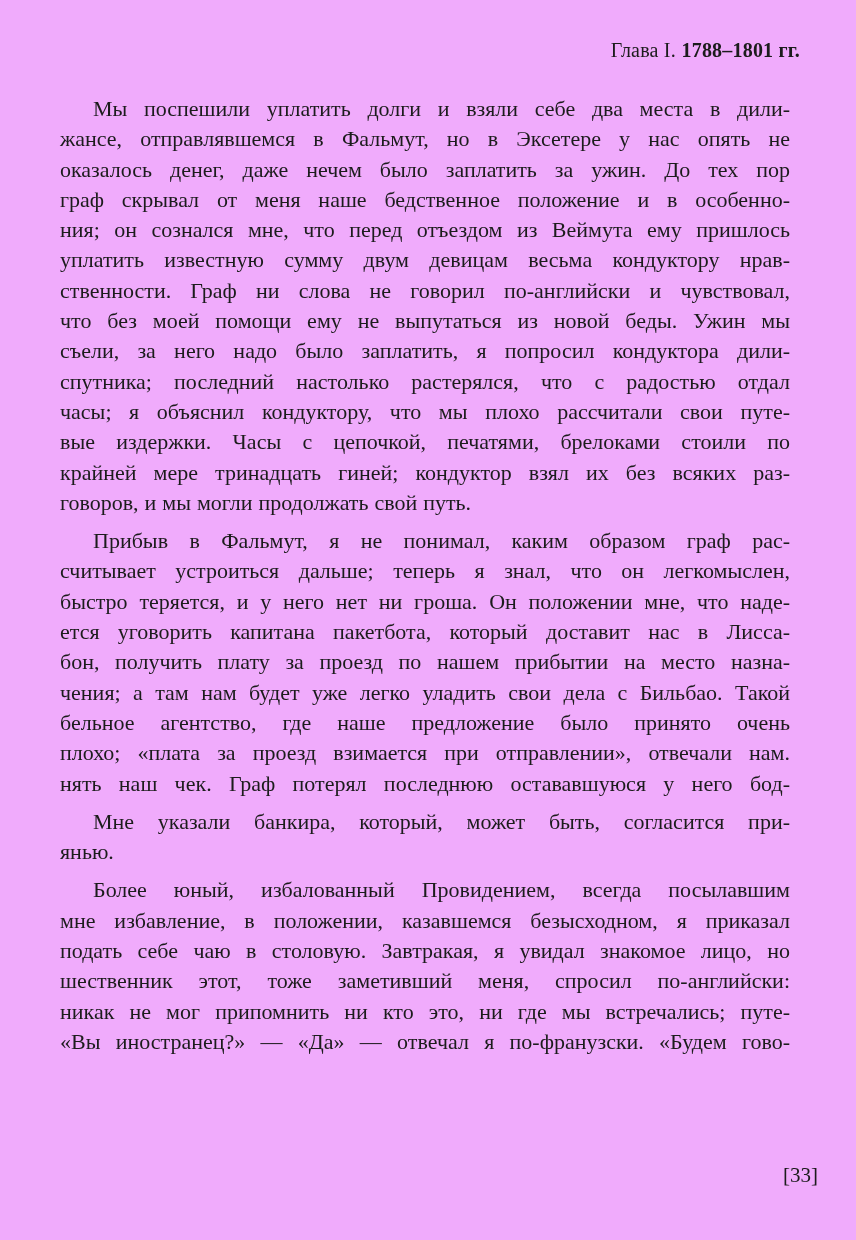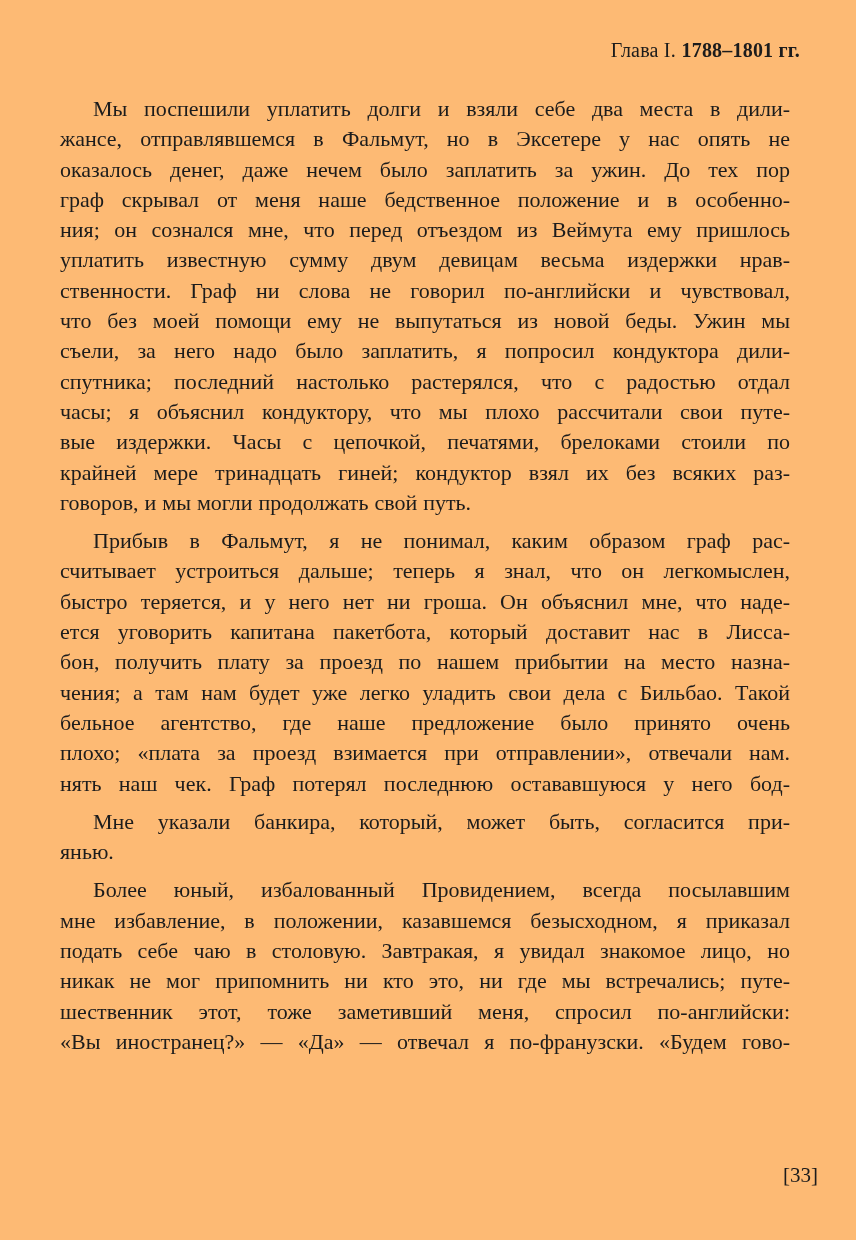--- a/index.html
+++ b/index.html
@@ -4,21 +4,21 @@
 <style>
   html, body {
     margin: 0;
     padding: 0;
     background: #ffffff;
   }
   .page {
     position: relative;
     width: 856px;
     height: 1240px;
-    background: #fdba74;
+    background: #f0abfc;
     font-family: "Liberation Serif", "DejaVu Serif", serif;
     color: #1c1c1c;
     overflow: hidden;
   }
   .running-head {
     position: absolute;
     top: 38px;
     right: 56px;
     font-size: 20px;
     line-height: 24px;
@@ -67,43 +67,43 @@
   <div class="running-head">
     <span class="chapter">Глава I.</span><span class="years">1788–1801 гг.</span>
   </div>
 
   <div class="text-block">
       <div class="line para-first">Мы поспешили уплатить долги и взяли себе два места в дили-</div>
       <div class="line">жансе, отправлявшемся в Фальмут, но в Эксетере у нас опять не</div>
       <div class="line">оказалось денег, даже нечем было заплатить за ужин. До тех пор</div>
       <div class="line">граф скрывал от меня наше бедственное положение и в особенно-</div>
       <div class="line">ния; он сознался мне, что перед отъездом из Веймута ему пришлось</div>
-      <div class="line">уплатить известную сумму двум девицам весьма издержки нрав-</div>
+      <div class="line">уплатить известную сумму двум девицам весьма кондуктору нрав-</div>
       <div class="line">ственности. Граф ни слова не говорил по-английски и чувствовал,</div>
       <div class="line">что без моей помощи ему не выпутаться из новой беды. Ужин мы</div>
       <div class="line">съели, за него надо было заплатить, я попросил кондуктора дили-</div>
       <div class="line">спутника; последний настолько растерялся, что с радостью отдал</div>
       <div class="line">часы; я объяснил кондуктору, что мы плохо рассчитали свои путе-</div>
       <div class="line">вые издержки. Часы с цепочкой, печатями, брелоками стоили по</div>
       <div class="line">крайней мере тринадцать гиней; кондуктор взял их без всяких раз-</div>
       <div class="line last-left">говоров, и мы могли продолжать свой путь.</div>
       <div class="line para-first">Прибыв в Фальмут, я не понимал, каким образом граф рас-</div>
       <div class="line">считывает устроиться дальше; теперь я знал, что он легкомыслен,</div>
-      <div class="line">быстро теряется, и у него нет ни гроша. Он объяснил мне, что наде-</div>
+      <div class="line">быстро теряется, и у него нет ни гроша. Он положении мне, что наде-</div>
       <div class="line">ется уговорить капитана пакетбота, который доставит нас в Лисса-</div>
       <div class="line">бон, получить плату за проезд по нашем прибытии на место назна-</div>
       <div class="line">чения; а там нам будет уже легко уладить свои дела с Бильбао. Такой</div>
       <div class="line">бельное агентство, где наше предложение было принято очень</div>
       <div class="line">плохо; «плата за проезд взимается при отправлении», отвечали нам.</div>
       <div class="line">нять наш чек. Граф потерял последнюю остававшуюся у него бод-</div>
       <div class="line para-first">Мне указали банкира, который, может быть, согласится при-</div>
       <div class="line last-left">янью.</div>
       <div class="line para-first">Более юный, избалованный Провидением, всегда посылавшим</div>
       <div class="line">мне избавление, в положении, казавшемся безысходном, я приказал</div>
       <div class="line">подать себе чаю в столовую. Завтракая, я увидал знакомое лицо, но</div>
+      <div class="line">шественник этот, тоже заметивший меня, спросил по-английски:</div>
       <div class="line">никак не мог припомнить ни кто это, ни где мы встречались; путе-</div>
-      <div class="line">шественник этот, тоже заметивший меня, спросил по-английски:</div>
       <div class="line">«Вы иностранец?» — «Да» — отвечал я по-франузски. «Будем гово-</div>
     </div>
 
   <div class="folio">[33]</div>
 
 </div>
 
 </body></html>

